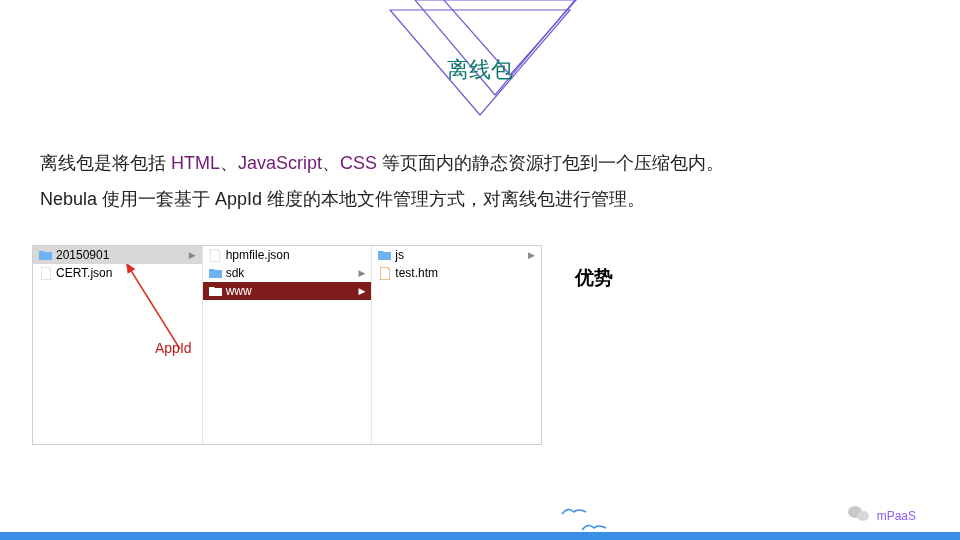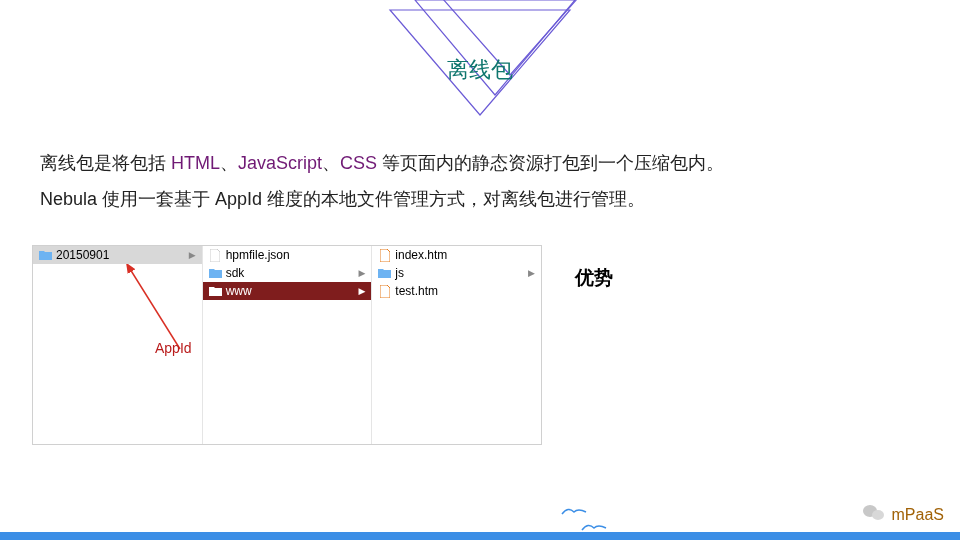--- a/index.html
+++ b/index.html
@@ -16,21 +16,21 @@
 .row.sel-gray{background:#d8d8d8}
 .tri{margin-left:auto;font-size:9px;color:#888}
 .row.sel .tri{color:#fff}
 .ic{width:13px;height:13px;display:inline-flex;align-items:center;justify-content:center}
 .arrow-annot{position:absolute;top:18px;left:92px;pointer-events:none}
 .arrow-label{position:absolute;top:340px;left:155px;color:#b91c1c;font-size:14px}
 .adv{position:absolute;top:265px;left:575px}
 .adv-title{font-size:19px;font-weight:600;margin-bottom:36px}
 .adv-item{font-size:17px;line-height:2.2}
 .adv-item::before{content:"▸ ";font-size:13px}
-.brand{position:absolute;bottom:12px;right:16px;display:flex;align-items:center;gap:6px;color:#a16207;font-size:16px;font-weight:500}
+.brand{position:absolute;bottom:12px;right:44px;display:flex;align-items:center;gap:6px;color:#8b5cf6;font-size:12px;font-weight:500}
 .footer-bar{position:absolute;bottom:0;left:0;right:0;height:8px;background:#3b8ee6}
 </style>
 </head>
 <body>
 
 <div class="header-deco">
 <svg width="240" height="130" viewBox="0 0 240 130">
 <g stroke="#6b5bd6" stroke-width="1.2" fill="none">
 <path d="M30 10 L210 10 L120 115 Z"></path>
 <path d="M55 0 L215 0 L135 95 Z"></path>
@@ -59,20 +59,28 @@
 </svg>
 <div class="row sel-gray">
         <span class="ic">
           <svg width="13" height="11">
             <path d="M0 1h5l1 1h7v8H0Z" fill="#6db3f2"></path>
           </svg>
         </span>
         <span>20150901</span>
         <span class="tri">▶</span>
       </div>
+      <div class="row">
+        <span class="ic">
+          <svg width="10" height="13">
+            <path d="M0 0h7l3 3v10H0Z" fill="#fff" stroke="#ccc"></path>
+          </svg>
+        </span>
+        <span>CERT.json</span>
+      </div>
     </div>
 <div class="col" id="col2">
       <div class="row">
         <span class="ic">
           <svg width="10" height="13">
             <path d="M0 0h7l3 3v10H0Z" fill="#fff" stroke="#ccc"></path>
           </svg>
         </span>
         <span>hpmfile.json</span>
       </div>
@@ -89,28 +97,20 @@
         <span class="ic">
           <svg width="13" height="11">
             <path d="M0 1h5l1 1h7v8H0Z" fill="#fff"></path>
           </svg>
         </span>
         <span>www</span>
         <span class="tri">▶</span>
       </div>
     </div>
 <div class="col" id="col3">
-      <div class="row">
-        <span class="ic">
-          <svg width="10" height="13">
-            <path d="M0 0h7l3 3v10H0Z" fill="#fff" stroke="#e67e22"></path>
-          </svg>
-        </span>
-        <span>index.htm</span>
-      </div>
       <div class="row">
         <span class="ic">
           <svg width="13" height="11">
             <path d="M0 1h5l1 1h7v8H0Z" fill="#6db3f2"></path>
           </svg>
         </span>
         <span>js</span>
         <span class="tri">▶</span>
       </div>
       <div class="row">

